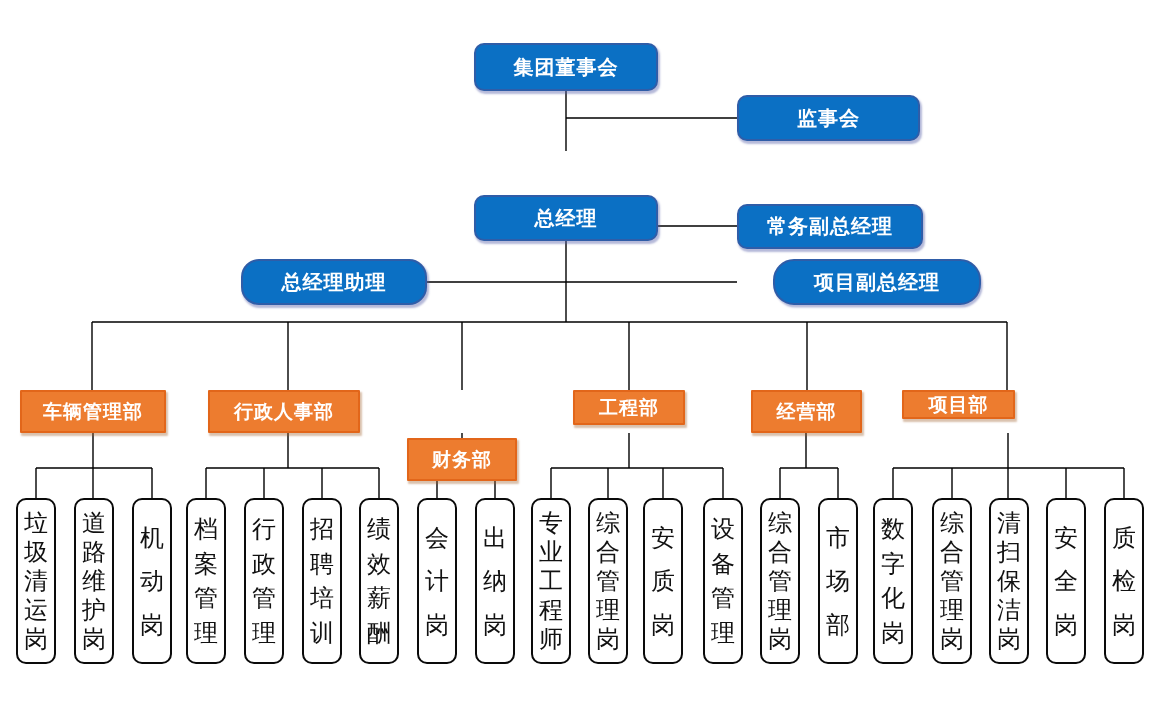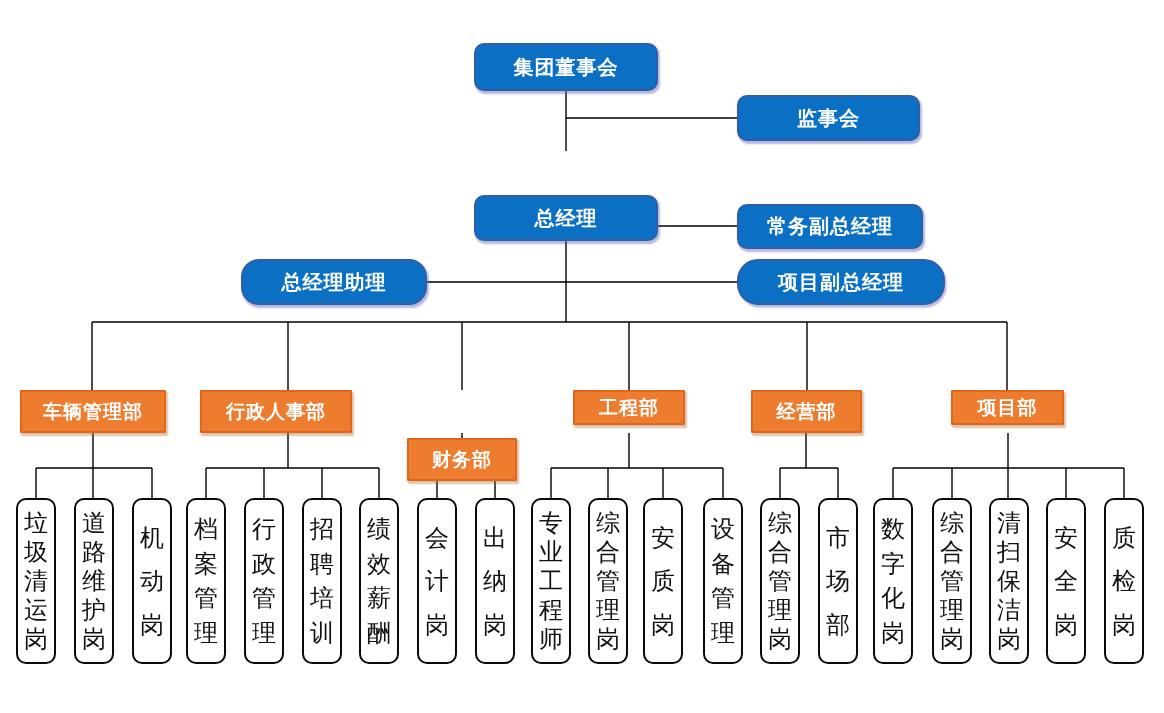--- a/index.html
+++ b/index.html
@@ -96,28 +96,28 @@
       <path d="M952 468 V498"></path>
       <path d="M1066 468 V498"></path>
       <path d="M1124 468 V498"></path>
   </svg>
 
   <div class="node exec" style="left:474px;top:43px;width:184px;height:48px;">集团董事会</div>
   <div class="node exec" style="left:737px;top:95px;width:183px;height:46px;">监事会</div>
   <div class="node exec" style="left:474px;top:151px;width:184px;height:46px;margin-top:44px;">总经理</div>
   <div class="node exec" style="left:737px;top:204px;width:186px;height:45px;">常务副总经理</div>
   <div class="node exec" style="left:241px;top:259px;width:186px;height:46px;border-radius:18px;">总经理助理</div>
-  <div class="node exec" style="left:737px;top:259px;width:208px;height:46px;border-radius:21px;">项目副总经理</div>
+  <div class="node exec" style="left:773px;top:259px;width:208px;height:46px;border-radius:21px;">项目副总经理</div>
 
   <div class="node dept" style="left:20px;top:390px;width:146px;height:43px;">车辆管理部</div>
-  <div class="node dept" style="left:200px;top:390px;width:152px;height:43px;">行政人事部</div>
+  <div class="node dept" style="left:208px;top:390px;width:152px;height:43px;">行政人事部</div>
   <div class="node dept" style="left:407px;top:390px;width:110px;height:43px;margin-top:48px;">财务部</div>
   <div class="node dept" style="left:573px;top:390px;width:112px;height:35px;">工程部</div>
   <div class="node dept" style="left:751px;top:390px;width:111px;height:43px;">经营部</div>
-  <div class="node dept" style="left:951px;top:390px;width:113px;height:35px;">项目部</div>
+  <div class="node dept" style="left:902px;top:390px;width:113px;height:29px;">项目部</div>
 
   <div class="pbox vtext" style="left:16px;">
       <span>垃</span>
       <span>圾</span>
       <span>清</span>
       <span>运</span>
       <span>岗</span>
     </div>
   <div class="pbox vtext" style="left:74px;">
       <span>道</span>

